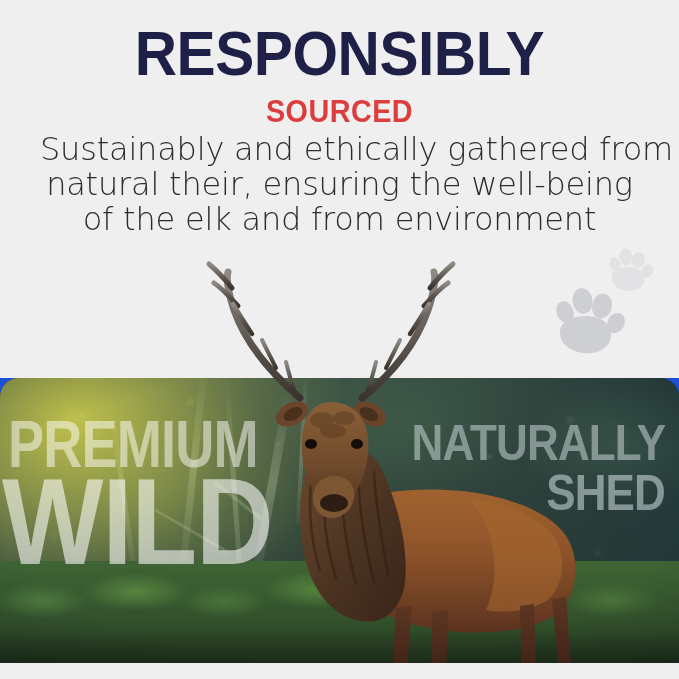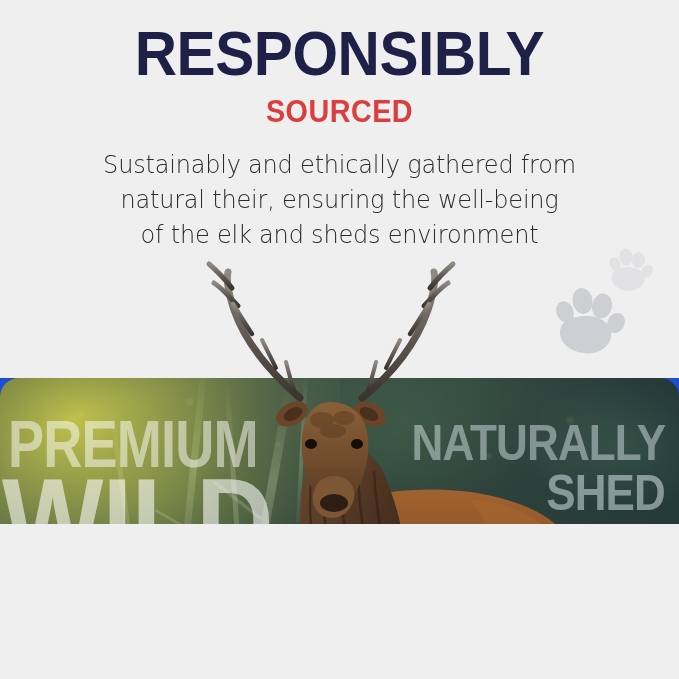--- a/index.html
+++ b/index.html
@@ -1,45 +1,45 @@
 <!DOCTYPE html>
 <html><head>
 <meta charset="utf-8">
 <style>
   html,body{margin:0;padding:0;}
   body{
     width:679px;height:679px;overflow:hidden;
     background:#efefef;
     font-family:"Liberation Sans", sans-serif;
   }
-  #card{position:relative;width:679px;height:524px;overflow:hidden;background:#1d4ed8;}
+  #card{position:relative;width:679px;height:663px;overflow:hidden;background:#1d4ed8;}
 
   
   #top-panel{position:absolute;left:0;top:0;width:679px;height:378px;background:#efefef;}
 
   #headline-block{position:absolute;left:0;top:18px;width:679px;text-align:center;}
   .h-main{
     font-family:"Liberation Sans", sans-serif;
     font-weight:700;font-size:63px;line-height:70px;
     letter-spacing:-0.5px;color:#1e2048;
     transform:scaleX(0.93);transform-origin:center;
     margin:0;
   }
   .h-sub{
     font-family:"Liberation Sans", sans-serif;
     font-weight:700;font-size:32px;line-height:38px;
     letter-spacing:0.5px;color:#dc3e3e;
     transform:scaleX(0.9);transform-origin:center;
     margin:4px 0 0 0;
   }
   #body-copy{
-    position:absolute;left:40px;top:148px;width:599px;
+    position:absolute;left:40px;top:132px;width:599px;
     text-align:center;color:#2c2c30;
     font-family:"DejaVu Sans", sans-serif;
-    font-weight:300;font-size:24px;line-height:35px;
+    font-weight:300;font-size:32px;line-height:35px;
     letter-spacing:-0.2px;
   }
   #body-copy div{white-space:nowrap;}
 
   
   .paw{position:absolute;}
   #paw-large{left:551px;top:282px;width:78px;height:76px;opacity:.95;}
   #paw-small{left:606px;top:245px;width:50px;height:49px;opacity:.55;}
 
   
@@ -148,21 +148,21 @@
   <div id="top-panel">
 
     <div id="headline-block">
       <div class="h-main">RESPONSIBLY</div>
       <div class="h-sub">SOURCED</div>
     </div>
 
     <div id="body-copy">
       <div>Sustainably and ethically gathered from</div>
       <div>natural their, ensuring the well-being</div>
-      <div>of the elk and sheds environment</div>
+      <div>of the elk and from environment</div>
     </div>
 
     <svg class="paw" id="paw-large" viewBox="0 0 78 76">
       <g fill="#cdced2">
         <ellipse cx="14" cy="30" rx="8.5" ry="11" transform="rotate(-22 14 30)"></ellipse>
         <ellipse cx="31.5" cy="19" rx="10" ry="13" transform="rotate(-9 31.5 19)"></ellipse>
         <ellipse cx="51" cy="24" rx="10" ry="12.5" transform="rotate(12 51 24)"></ellipse>
         <ellipse cx="65" cy="41" rx="8.5" ry="10.5" transform="rotate(28 65 41)"></ellipse>
         <path d="M35 34 C52 34 62 44 60 55 C58 67 45 73 32 71 C18 69 8 60 9 49 C10 39 21 34 35 34 Z"></path>
       </g>

